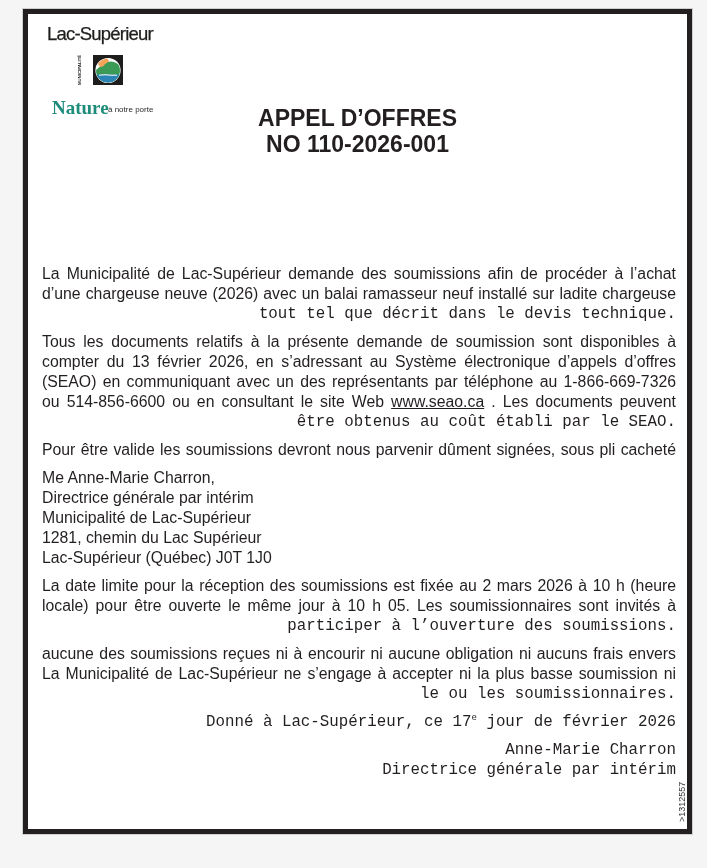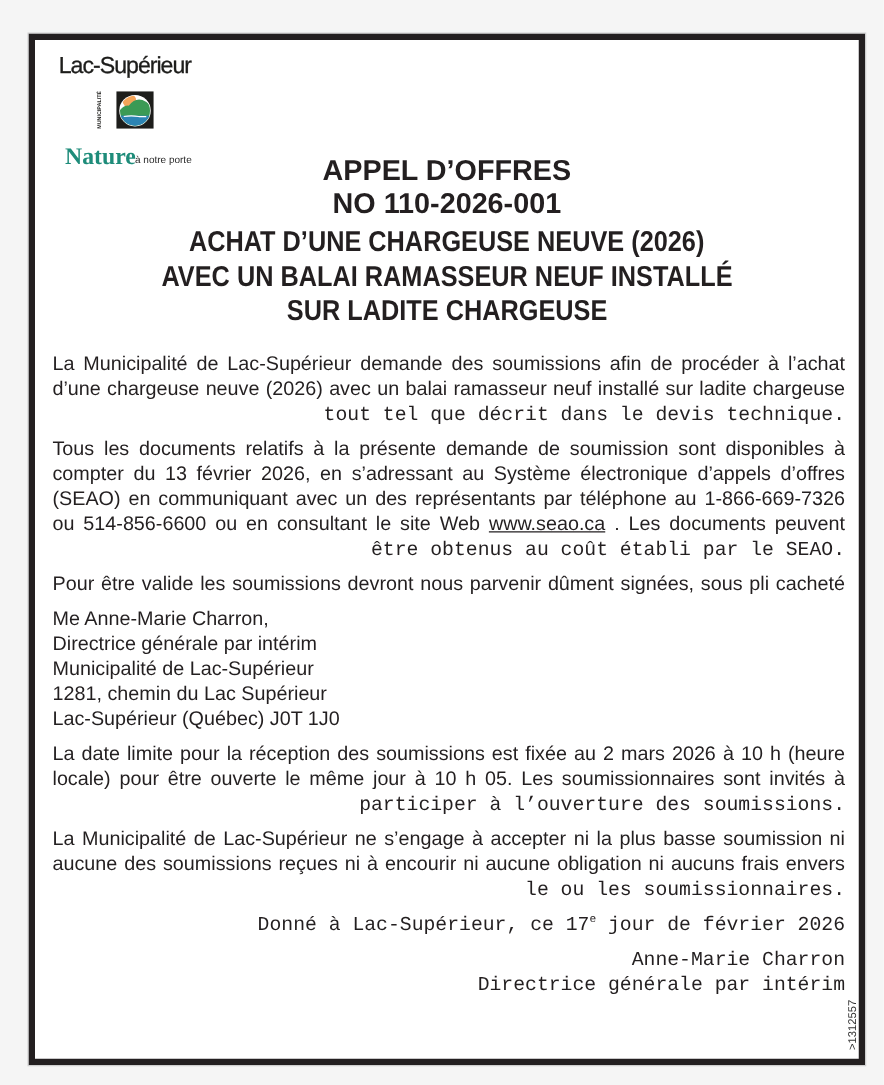--- a/index.html
+++ b/index.html
@@ -12,21 +12,21 @@
       --page_bg: #f5f5f5;
     }
     html, body { margin: 0; padding: 0; }
     body {
       width: 707px; height: 868px; position: relative; overflow: hidden;
       background: var(--page_bg);
       font-family: "Liberation Sans", sans-serif;
       color: var(--text);
     }
     .notice {
-      position: absolute; left: 23px; top: 27px;
+      position: absolute; left: 23px; top: 9px;
       width: 669px; height: 825px; box-sizing: border-box;
       border: 5px solid var(--border);
       background: #ffffff;
       box-shadow: 0 0 0 1px #cfcfcf;
     }
     
     .logo-name {
       position: absolute; left: 19px; top: 11px;
       font-family: "Liberation Sans", sans-serif;
       font-size: 18.5px; line-height: 18px; letter-spacing: -0.8px;
@@ -103,25 +103,20 @@
     </svg>
     <div class="logo-script">Nature</div>
     <div class="logo-tagline">à notre porte</div>
   </div>
 
   <div class="title">
     <div class="title-main">
       <div>APPEL D’OFFRES</div>
       <div>NO 110-2026-001</div>
     </div>
-    <div class="title-sub">
-      <div><span>ACHAT D’UNE CHARGEUSE NEUVE (2026)</span></div>
-      <div><span>AVEC UN BALAI RAMASSEUR NEUF INSTALLÉ</span></div>
-      <div><span>SUR LADITE CHARGEUSE</span></div>
-    </div>
   </div>
 
   <div class="body">
 
     <div class="para">
       <div class="jl">La Municipalité de Lac-Supérieur demande des soumissions afin de procéder à l’achat</div>
       <div class="jl">d’une chargeuse neuve (2026) avec un balai ramasseur neuf installé sur ladite chargeuse</div>
       <div class="ll">tout tel que décrit dans le devis technique.</div>
     </div>
 
@@ -145,22 +140,22 @@
       <div>Lac-Supérieur (Québec) J0T 1J0</div>
     </div>
 
     <div class="para">
       <div class="jl">La date limite pour la réception des soumissions est fixée au 2 mars 2026 à 10 h (heure</div>
       <div class="jl">locale) pour être ouverte le même jour à 10 h 05. Les soumissionnaires sont invités à</div>
       <div class="ll">participer à l’ouverture des soumissions.</div>
     </div>
 
     <div class="para">
+      <div class="jl">aucune des soumissions reçues ni à encourir ni aucune obligation ni aucuns frais envers</div>
       <div class="jl">La Municipalité de Lac-Supérieur ne s’engage à accepter ni la plus basse soumission ni</div>
-      <div class="jl">aucune des soumissions reçues ni à encourir ni aucune obligation ni aucuns frais envers</div>
       <div class="ll">le ou les soumissionnaires.</div>
     </div>
 
     <div class="para ll"><span>Donné à Lac-Supérieur, ce 17</span><span class="ord">e</span><span> jour de février 2026</span></div>
 
     <div class="para ll">
       <div>Anne-Marie Charron</div>
       <div>Directrice générale par intérim</div>
     </div>
   </div>

